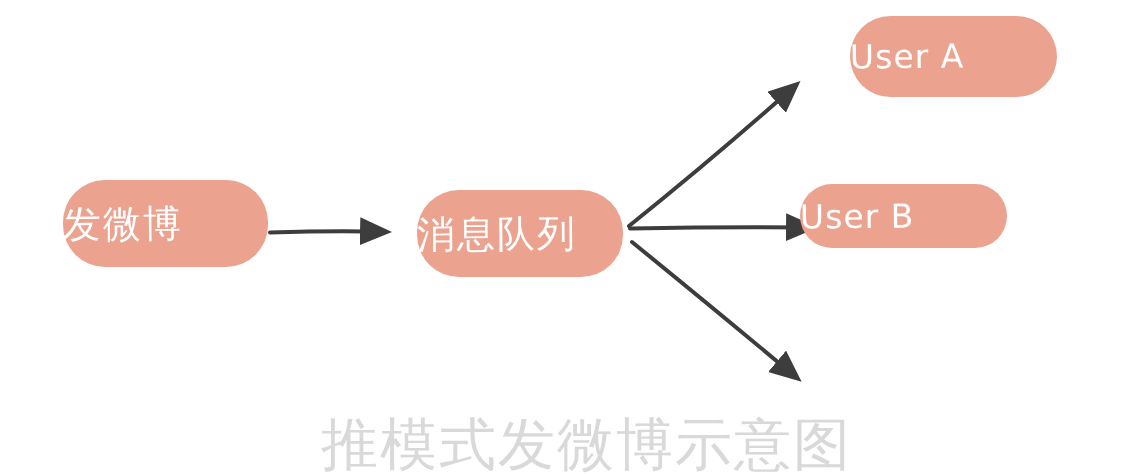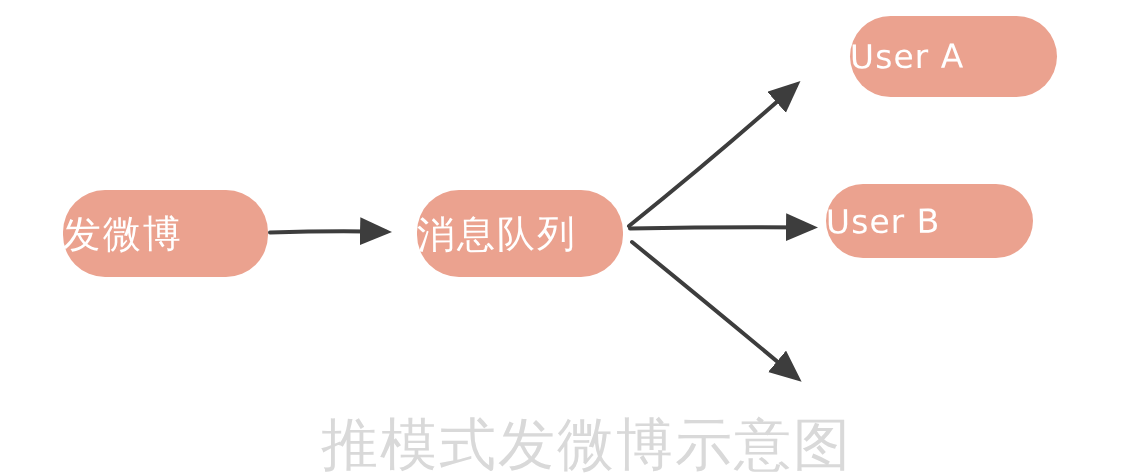--- a/index.html
+++ b/index.html
@@ -35,24 +35,24 @@
     letter-spacing: 2px;
   }
   .node-label {
     font-size: 38px;
     line-height: 1;
     transform: rotate(-0.5deg);
     white-space: nowrap;
   }
   .node-user .node-label { font-size: 33px; letter-spacing: 1px; }
 
-  .node-publish { left: 63px;  top: 190px; width: 205px; height: 87px; }
+  .node-publish { left: 63px;  top: 180px; width: 205px; height: 87px; }
   .node-queue   { left: 417px; top: 190px; width: 206px; height: 87px; }
   .node-user-a  { left: 850px; top: 16px;  width: 207px; height: 81px; }
-  .node-user-b  { left: 826px; top: 184px; width: 207px; height: 74px; }
+  .node-user-b  { left: 800px; top: 184px; width: 207px; height: 64px; }
   .node-user-c  { left: 850px; top: 351px; width: 207px; height: 81px; }
 
   .caption {
     position: absolute;
     left: 321px;
     top: 413px;
     width: 480px;
     text-align: center;
     font-size: 57px;
     line-height: 1.1;

